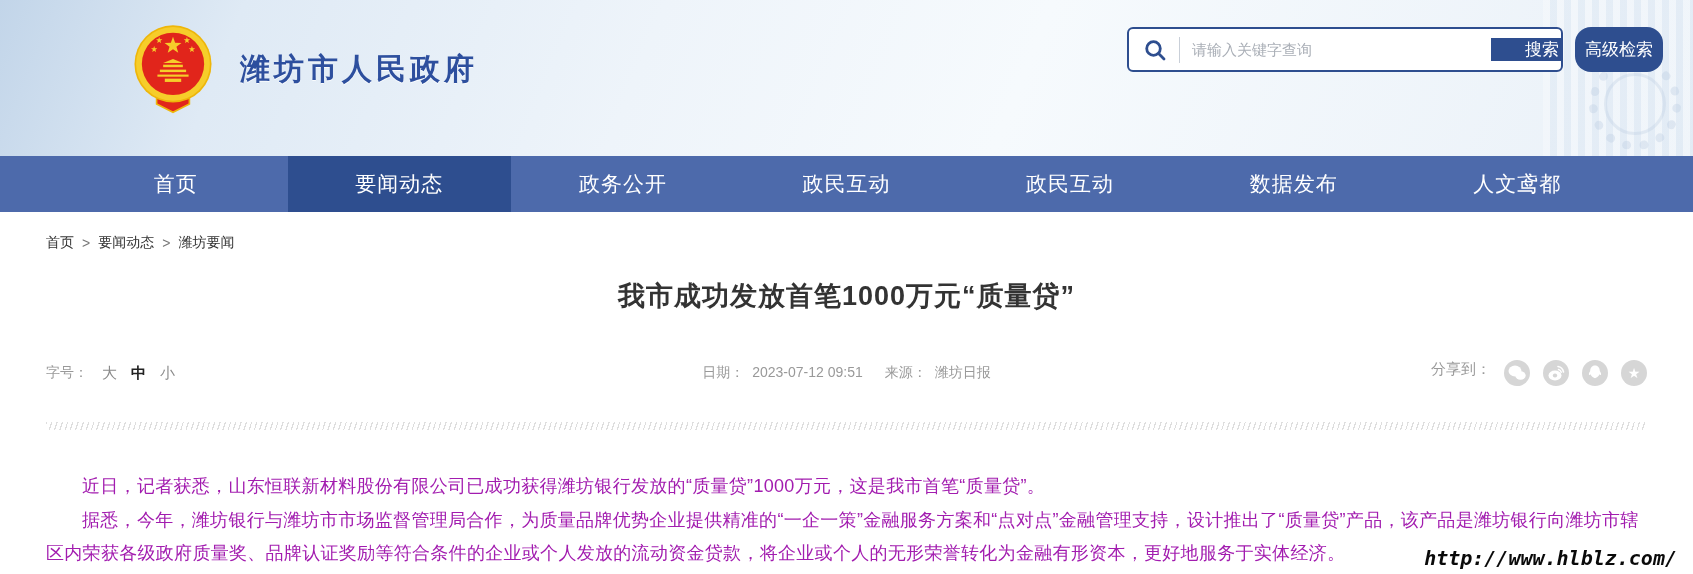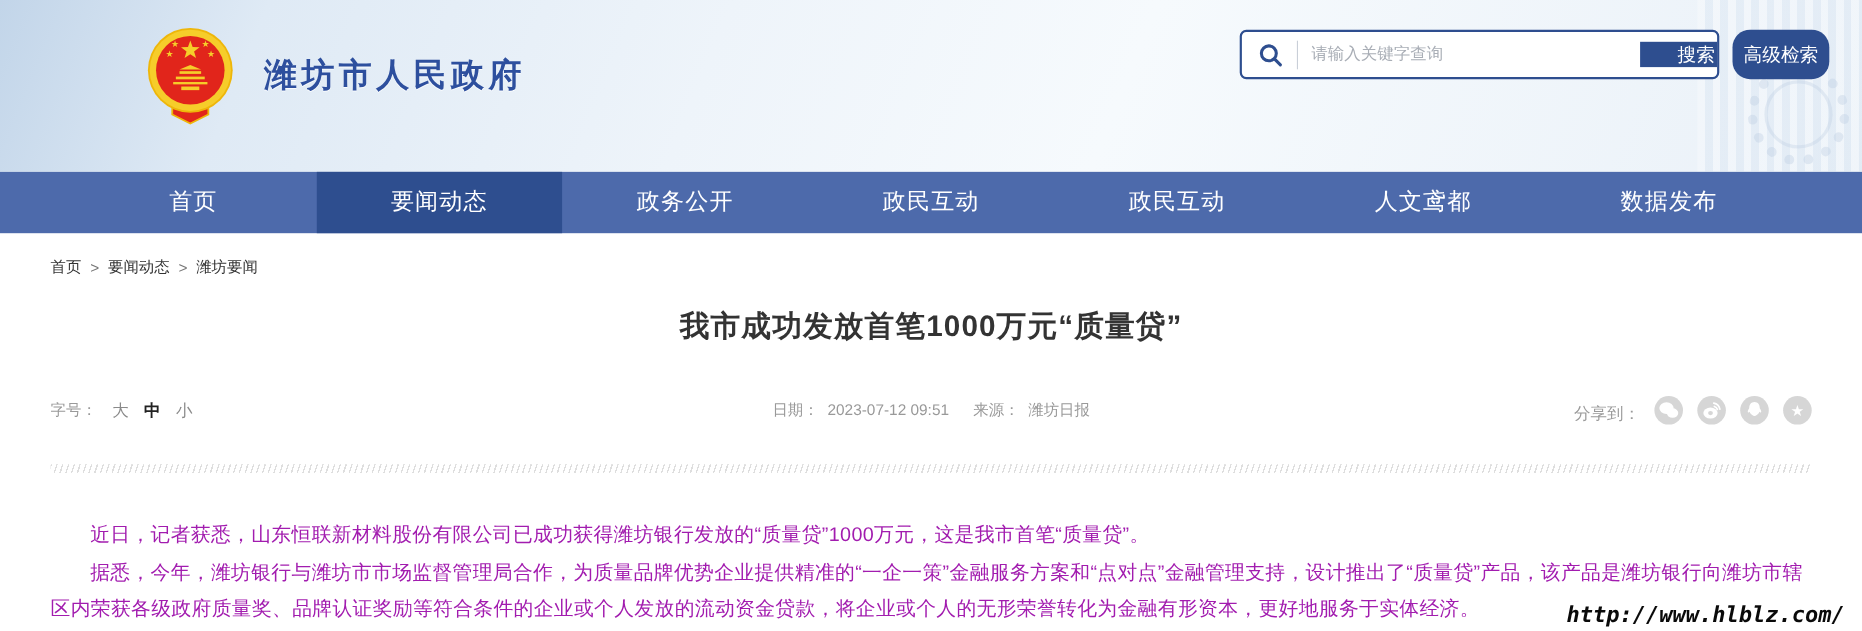--- a/index.html
+++ b/index.html
@@ -74,21 +74,21 @@
     letter-spacing:1px;
   }
 
   .meta-row { margin-top:46px; display:flex; align-items:center; font-size:14px; color:#999; }
   .meta-left { display:flex; align-items:center; gap:14px; width:420px; }
   .size-opt { cursor:pointer; color:#8a8a8a; font-size:15px; }
   .size-opt.current { color:#222; font-weight:bold; }
   .meta-center { flex:1; text-align:center; }
   .meta-center span { margin:0 4px; }
   .meta-center .grp { margin-left:18px; }
-  .meta-right { width:420px; display:flex; justify-content:flex-end; align-items:flex-end; gap:13px; color:#9a9a9a; font-size:15px; }
+  .meta-right { width:420px; display:flex; justify-content:flex-end; align-items:flex-start; gap:13px; color:#9a9a9a; font-size:15px; }
   .share-circle {
     width:26px; height:26px; border-radius:50%; background:#d6d6d6; cursor:pointer;
     display:inline-flex; align-items:center; justify-content:center;
   }
   .share-circle svg { width:26px; height:26px; }
 
   .hatch-divider {
     margin-top:36px; height:8px;
     background:repeating-linear-gradient(108deg, #dedede 0, #dedede 1.2px, transparent 1.2px, transparent 5px);
   }
@@ -146,22 +146,22 @@
       <button class="adv-btn">高级检索</button>
     </div>
   </div>
 
   <div class="nav">
     <div class="nav-item">首页</div>
     <div class="nav-item active">要闻动态</div>
     <div class="nav-item">政务公开</div>
     <div class="nav-item">政民互动</div>
     <div class="nav-item">政民互动</div>
+    <div class="nav-item">数据发布</div>
     <div class="nav-item">人文鸢都</div>
-    <div class="nav-item">数据发布</div>
   </div>
 
   <div class="main">
 
     <div class="breadcrumb">
       <span class="crumb">首页</span>
       <span class="sep">&gt;</span>
       <span class="crumb">要闻动态</span>
       <span class="sep">&gt;</span>
       <span class="crumb">潍坊要闻</span>

